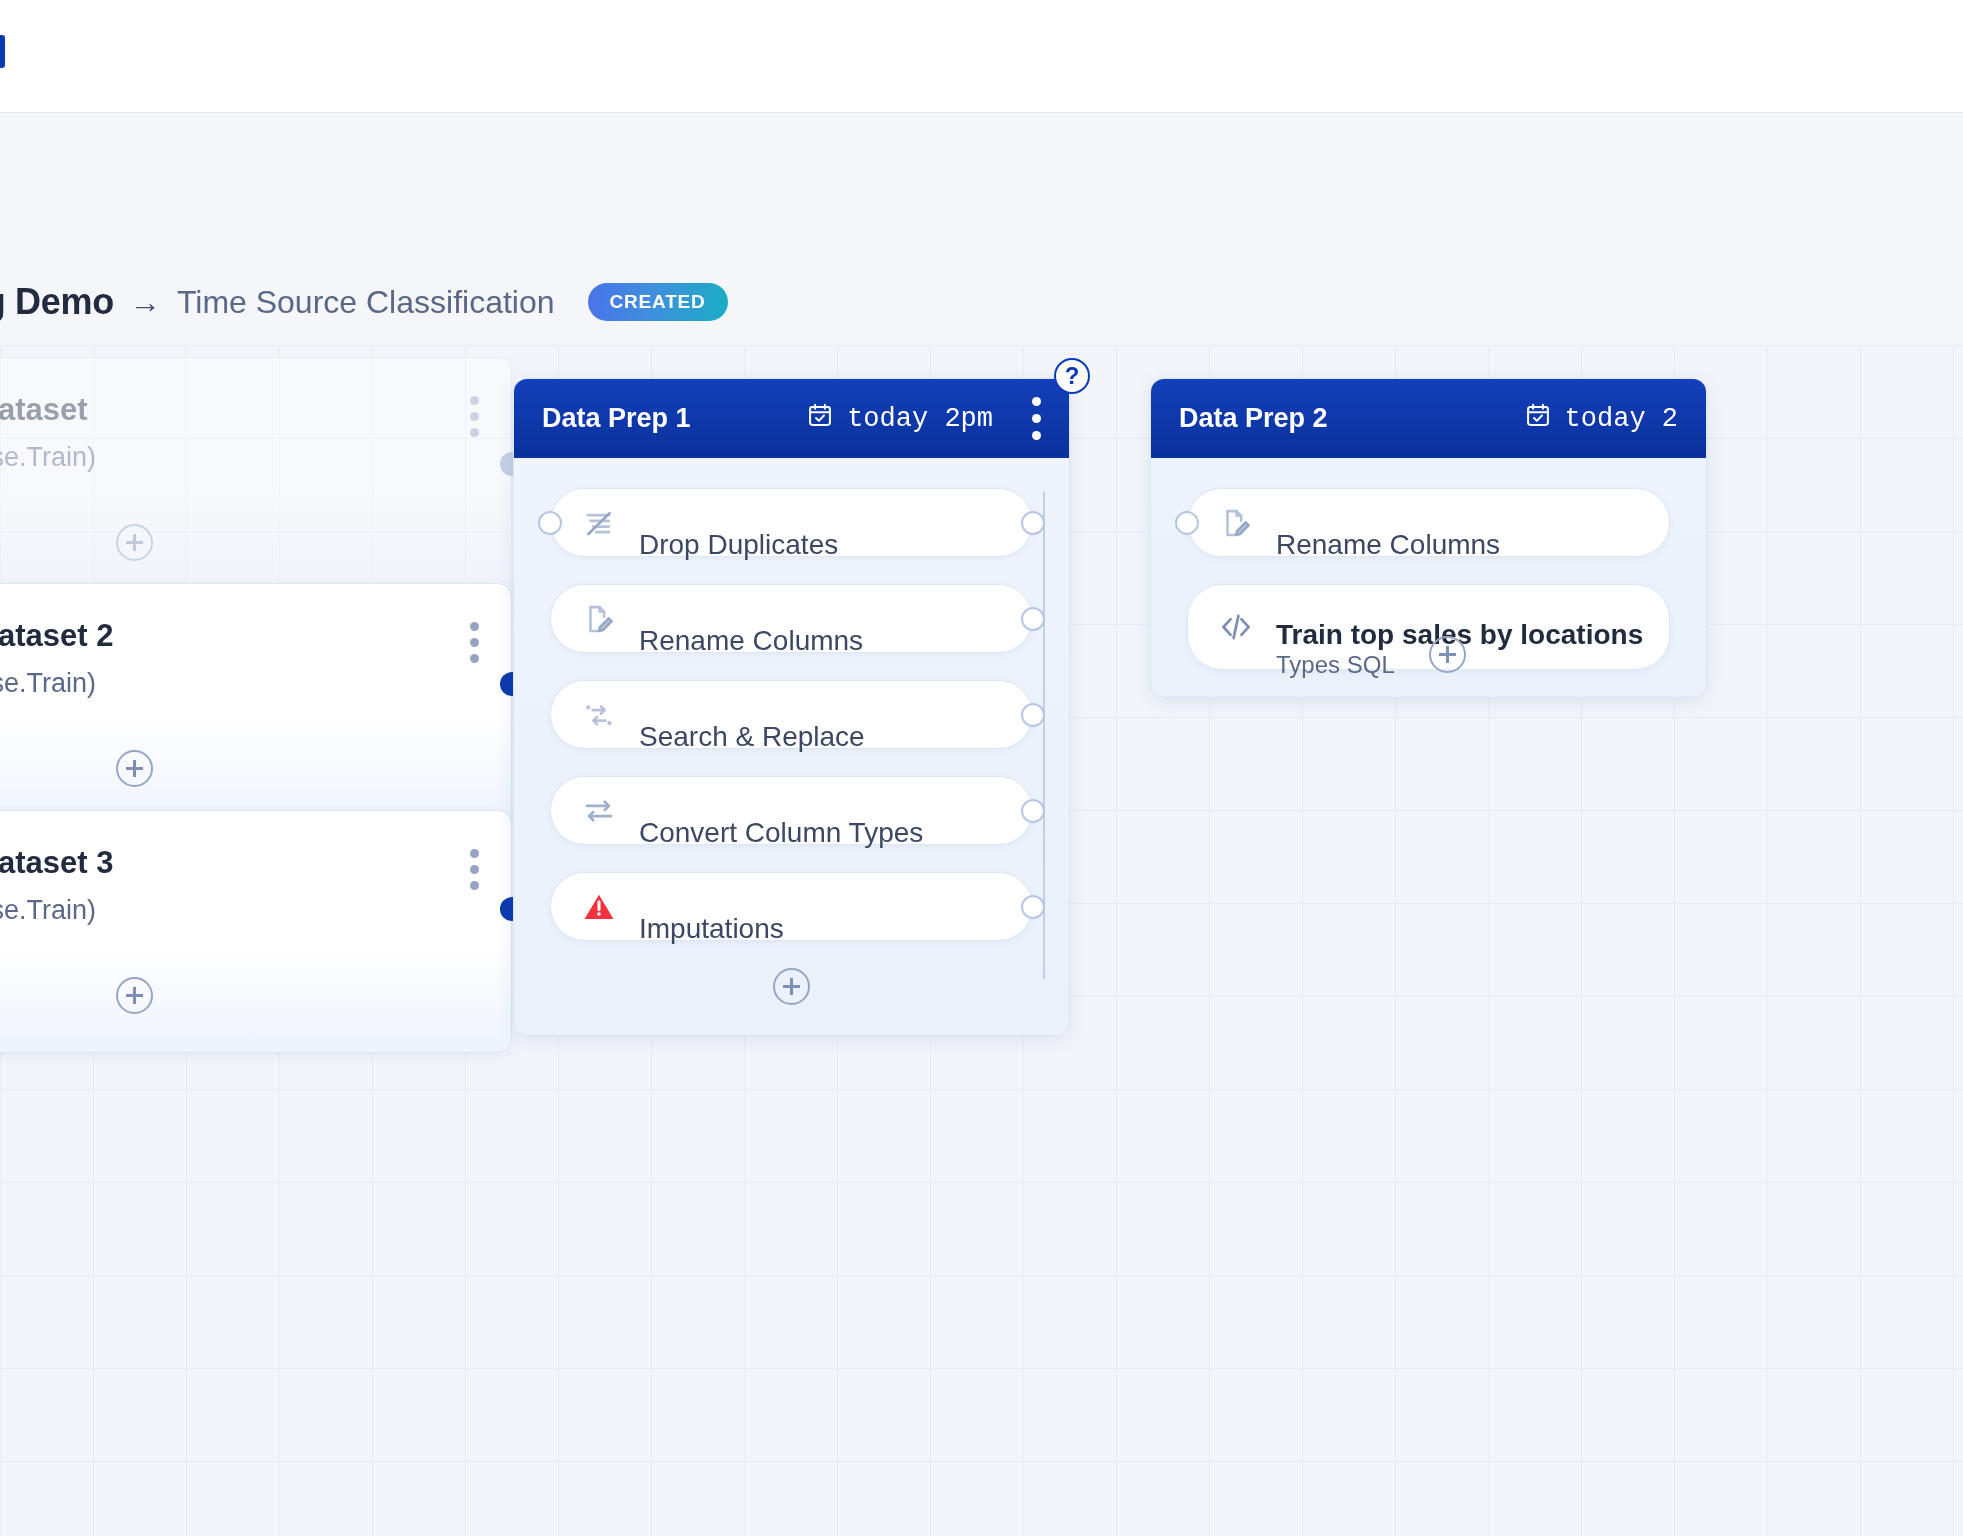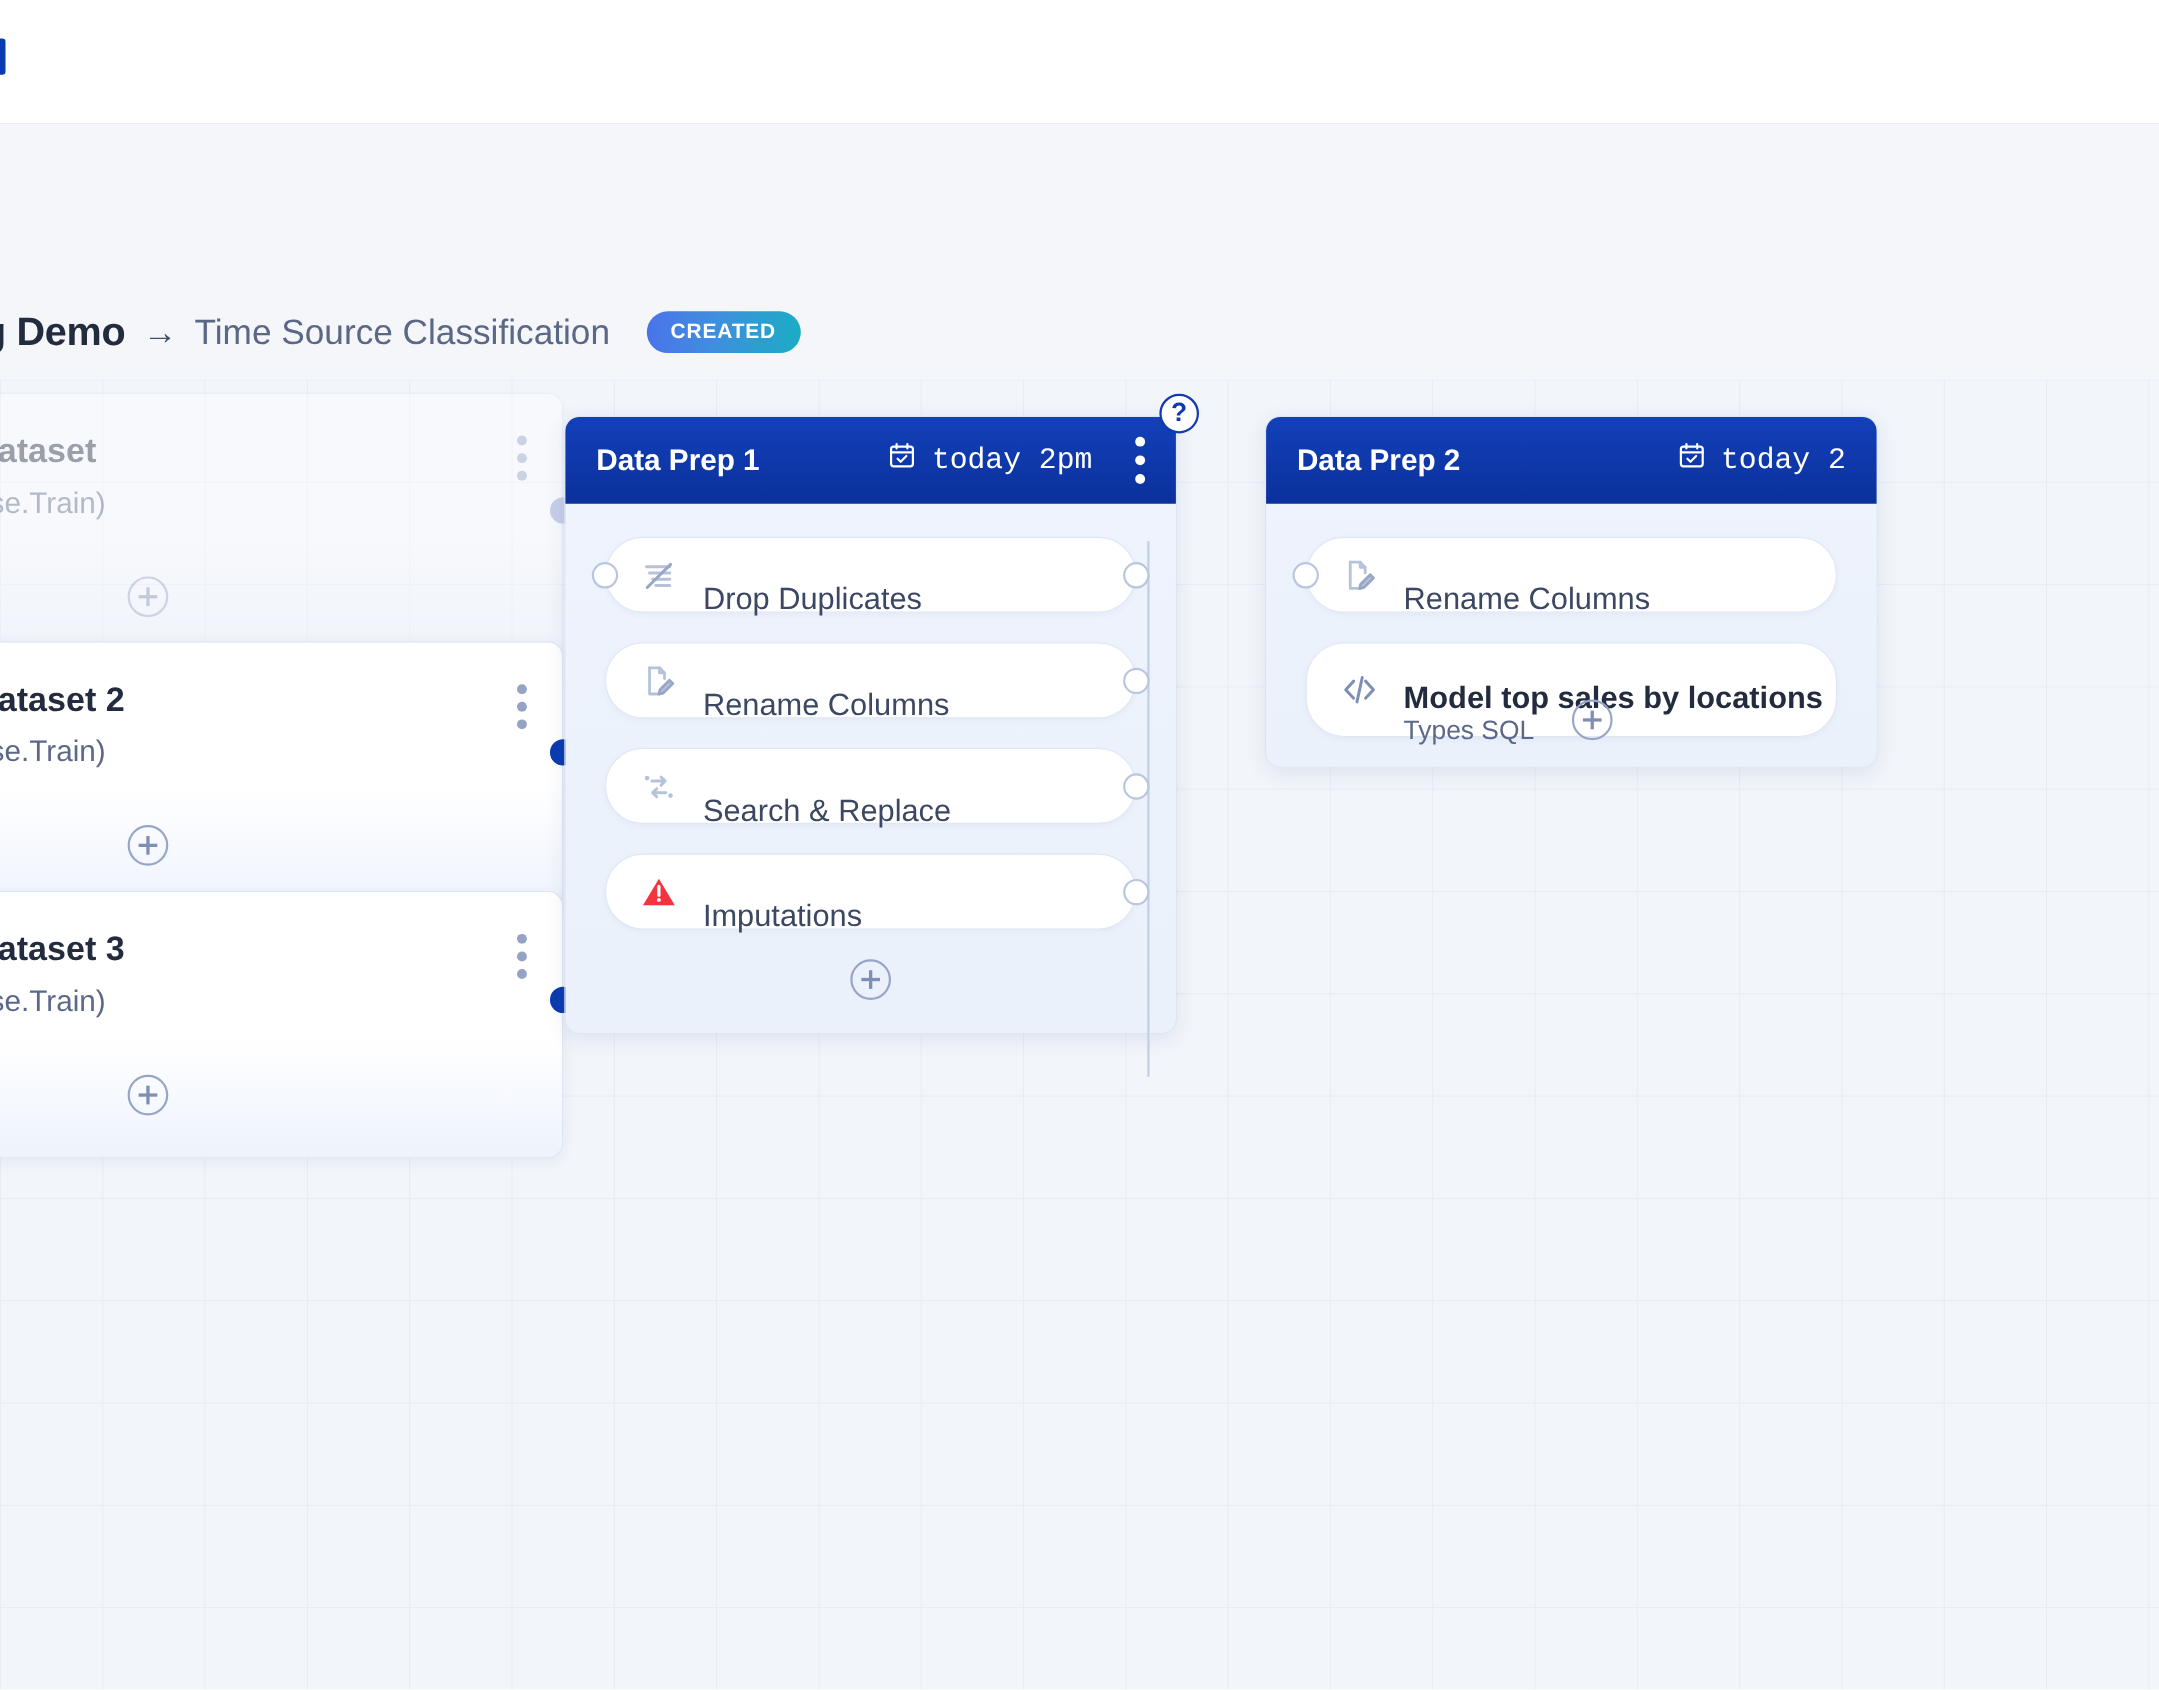--- a/index.html
+++ b/index.html
@@ -370,20 +370,32 @@
               <circle cx="4.4" cy="6.6" r="1.5" fill="#b6c2da" stroke="none"></circle>
               <circle cx="19.4" cy="17.8" r="1.5" fill="#b6c2da" stroke="none"></circle>
             </svg>
           </span>
           <span class="op-labels">
               <span class="op-label">Search &amp; Replace</span>
             </span>
           <span class="port-right"></span>
         </div>
 
+        <div class="op-row">
+          <span class="op-icon">
+            <svg width="34" height="34" viewBox="0 0 24 24" fill="none" stroke="#9fb0cd" stroke-width="1.9" stroke-linecap="round" stroke-linejoin="round">
+              <path d="M3.5 8.4h15.5M16 5.4l3 3-3 3"></path>
+              <path d="M20.5 15.6H5M8 12.6l-3 3 3 3"></path>
+            </svg>
+          </span>
+          <span class="op-labels">
+              <span class="op-label">Convert Column Types</span>
+            </span>
+          <span class="port-right"></span>
+        </div>
 
         <div class="op-row">
           <span class="op-icon">
             <svg width="34" height="34" viewBox="0 0 24 24">
               <path d="M12 3.4 22.2 20.4H1.8z" fill="#f5333f"></path>
               <path d="M12 8.4v5.6" stroke="#ffffff" stroke-width="2.1" stroke-linecap="round"></path>
               <circle cx="12" cy="17" r="1.25" fill="#ffffff"></circle>
             </svg>
           </span>
           <span class="op-labels">
@@ -430,21 +442,21 @@
 
         <div class="op-row" style="height:86px;">
           <span class="op-icon">
             <svg width="36" height="36" viewBox="0 0 24 24" fill="none" stroke="#7f8fb3" stroke-width="1.8" stroke-linecap="round" stroke-linejoin="round">
               <path d="M8.4 6.8 3.6 12l4.8 5.2"></path>
               <path d="M15.6 6.8 20.4 12l-4.8 5.2"></path>
               <path d="M13.6 4.6 10.4 19.4"></path>
             </svg>
           </span>
           <span class="op-labels">
-            <span class="op-label two-line">Model top sales by locations</span>
+            <span class="op-label two-line">Train top sales by locations</span>
             <span class="op-sub">Types SQL</span>
           </span>
         </div>
 
         <div class="plus-btn" style="left:278px;top:178px;"></div>
       </div>
     </div>
 
   </div>
 </div>

